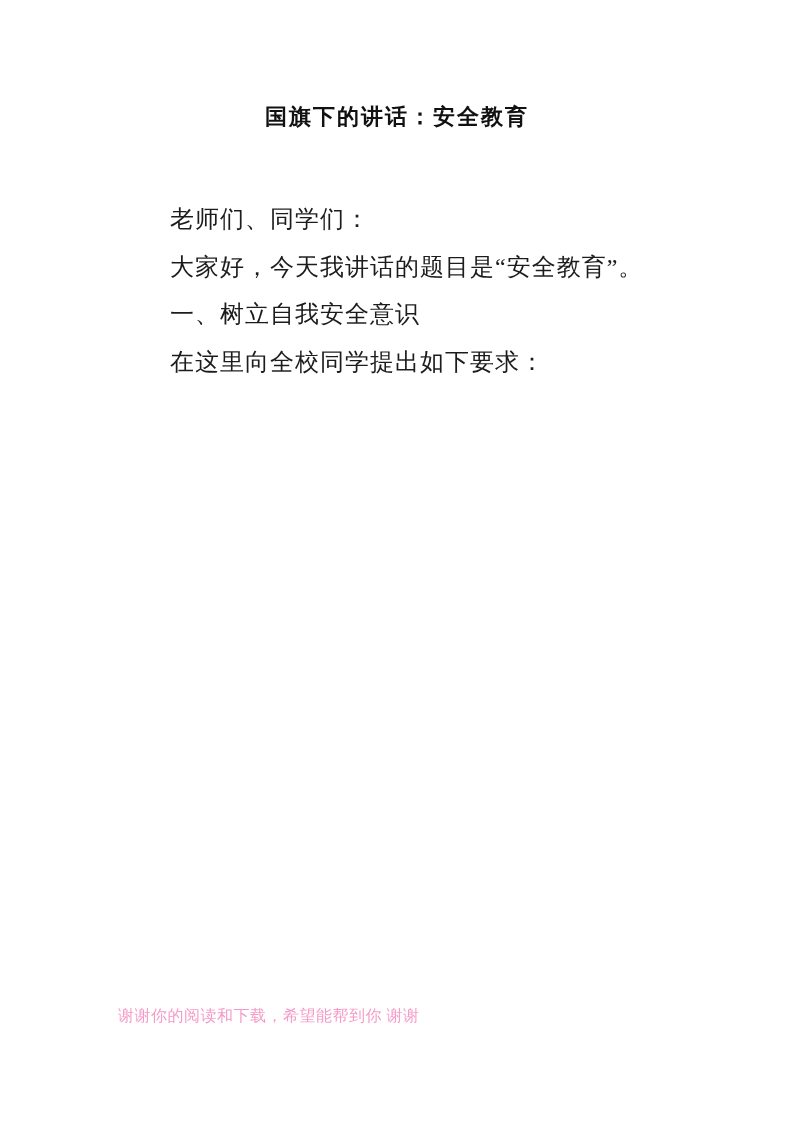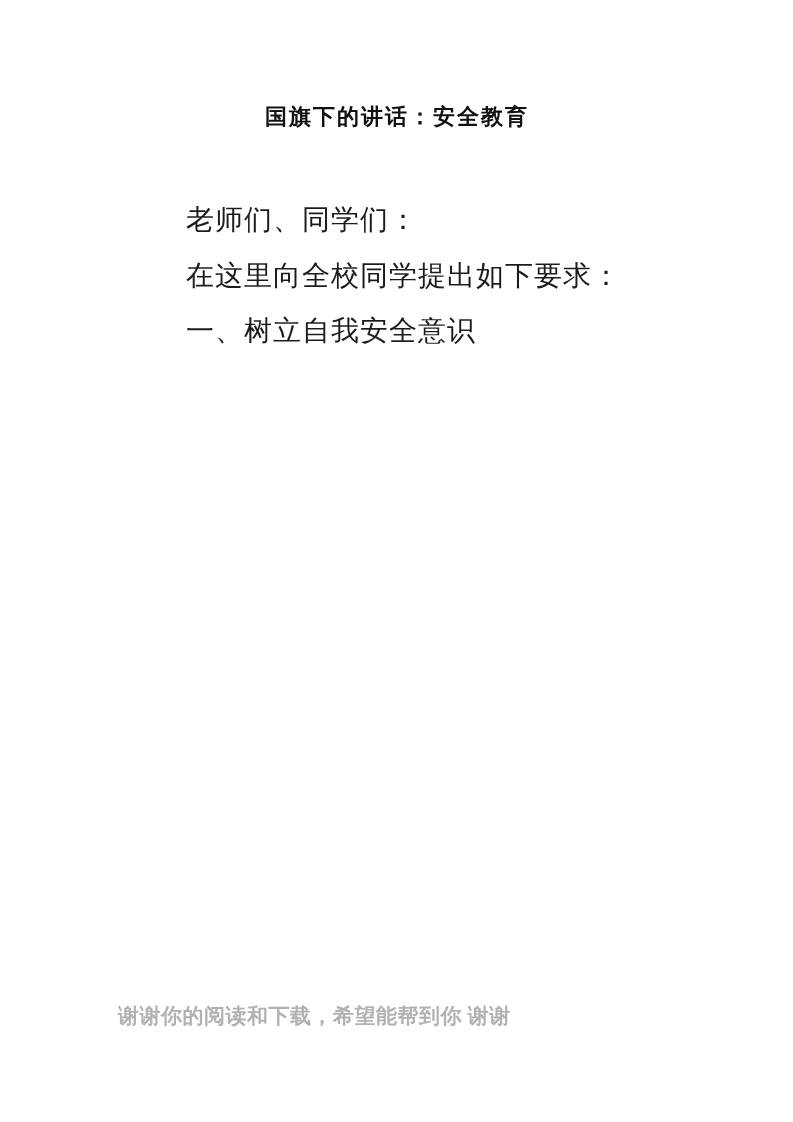--- a/index.html
+++ b/index.html
@@ -22,49 +22,49 @@
   .doc-title {
     margin: 0 0 60px 0;
     font-size: 22px;
     font-weight: bold;
     line-height: 43px;
     text-align: center;
     letter-spacing: 2px;
     color: #111111;
   }
   .para {
-    margin: 12px;
-    font-size: 28px;
+    margin: 4px;
+    font-size: 24px;
     line-height: 43.5px;
     text-align: justify;
     text-indent: 2em;
     letter-spacing: 1px;
     word-break: break-all;
   }
   .watermark {
     position: absolute;
     left: 118px;
     top: 1003px;
-    font-size: 21px;
+    font-size: 16px;
     line-height: 26px;
     letter-spacing: 0.5px;
-    color: #737373;
+    color: #ec4899;
     opacity: 0.55;
     filter: blur(0.6px);
     white-space: nowrap;
     user-select: none;
-    font-weight: bold;
   }
 </style>
 </head>
 <body>
 
 <div class="page">
   <div class="content">
     <h1 class="doc-title">国旗下的讲话：安全教育</h1>
 
     <p class="para">老师们、同学们：</p>
+    <p class="para">大家好，今天我讲话的题目是“安全教育”。</p>
+    <p class="para">一、树立自我安全意识</p>
     <p class="para">在这里向全校同学提出如下要求：</p>
-    <p class="para">一、树立自我安全意识</p>
   </div>
 
   <div class="watermark">谢谢你的阅读和下载，希望能帮到你 谢谢</div>
 </div>
 
 </body></html>

